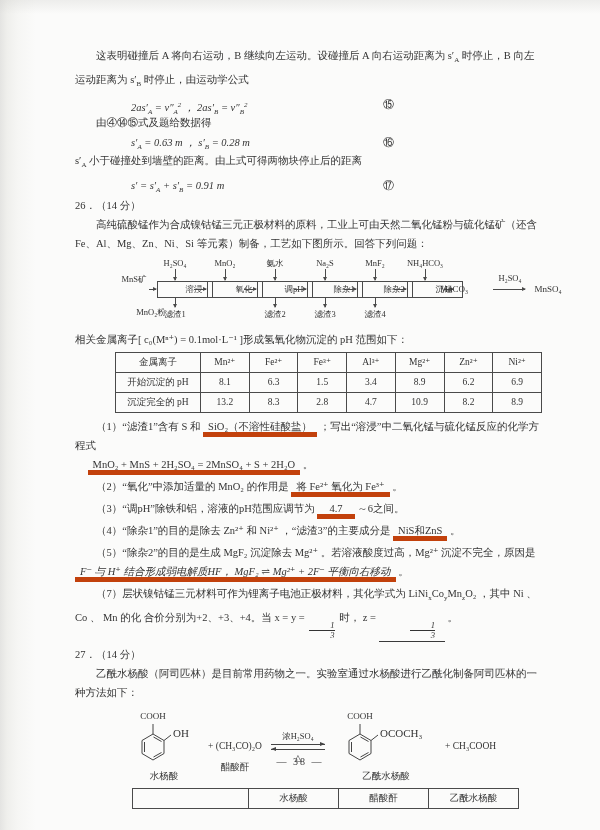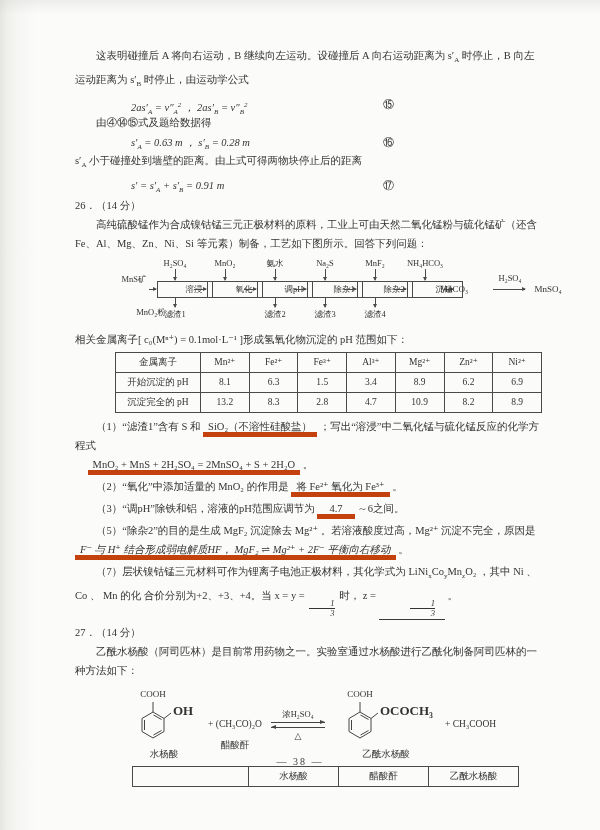--- a/index.html
+++ b/index.html
@@ -47,21 +47,21 @@
   
   .frac { display:inline-flex; flex-direction:column; vertical-align:-7px; line-height:9px; font-size:8.5px; text-align:center; padding:0 2px; font-style:italic; }
   .frac .den { border-top:1px solid #333; }
   .ansfrac { display:inline-block; border-bottom:1px solid #3a3a3a; padding:0 8px 1px 8px; }
   
   .rx { display:flex; align-items:flex-start; margin:8px 0 0 52px; font-size:9.5px; line-height:12px; }
   .unit { display:flex; flex-direction:column; align-items:center; margin-right:7px; }
   .mol { position:relative; width:74px; height:58px; }
   .mol svg { position:absolute; left:0; top:0; }
   .mol .sub-top { position:absolute; left:4px; top:0; width:44px; text-align:center; font-size:9px; }
-  .mol .sub-side { position:absolute; left:46px; top:17px; font-size:13px; white-space:nowrap;font-weight:bold; }
+  .mol .sub-side { position:absolute; left:46px; top:17px; font-size:11px; white-space:nowrap; }
   .mol-name { margin-top:2px; font-size:9.5px; }
   .unit-plus { margin-top:30px; }
   .unit-plus .mol-name { margin-top:9px; }
   .unit-cond { margin-top:20px; width:58px; }
   .cond-top { font-size:8.5px; }
   .harp { width:54px; margin:2px 0; }
   .harp .l1,.harp .l2 { height:1px; background:#444; position:relative; }
   .harp .l2 { margin-top:4px; }
   .harp .l1::after { content:''; position:absolute; right:0; top:-2.5px;
     border-left:5px solid #444; border-top:2.5px solid transparent; border-bottom:2.5px solid transparent; }
@@ -201,20 +201,25 @@
       <span class="ans">将 Fe²⁺ 氧化为 Fe³⁺</span>
       <span>。</span>
     </div>
 
     <div class="subq">
       <span>（3）“调pH”除铁和铝，溶液的pH范围应调节为</span>
       <span class="ans ans-wide">4.7</span>
       <span>～6之间。</span>
     </div>
 
+    <div class="subq">
+      <span>（4）“除杂1”的目的是除去 Zn²⁺ 和 Ni²⁺ ，“滤渣3”的主要成分是</span>
+      <span class="ans">NiS和ZnS</span>
+      <span>。</span>
+    </div>
 
     <div class="subq">
       <span>（5）“除杂2”的目的是生成 MgF₂ 沉淀除去 Mg²⁺ 。若溶液酸度过高，Mg²⁺ 沉淀不完全，原因是</span>
       <span class="ans ans-kai">F⁻ 与 H⁺ 结合形成弱电解质HF， MgF₂ ⇌ Mg²⁺ + 2F⁻ 平衡向右移动</span>
       <span>。</span>
     </div>
 
 
     <div class="subq">
       <span>（7）层状镍钴锰三元材料可作为锂离子电池正极材料，其化学式为 LiNi<sub>x</sub>Co<sub>y</sub>Mn<sub>z</sub>O₂ ，其中 Ni 、 Co 、 Mn 的化</span>

